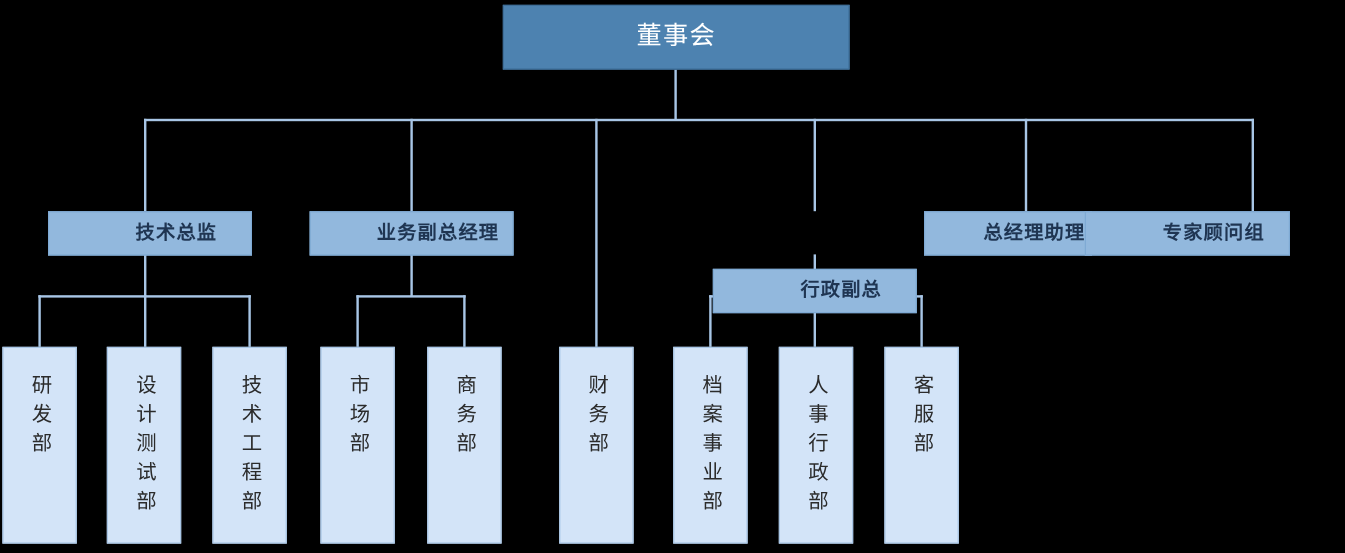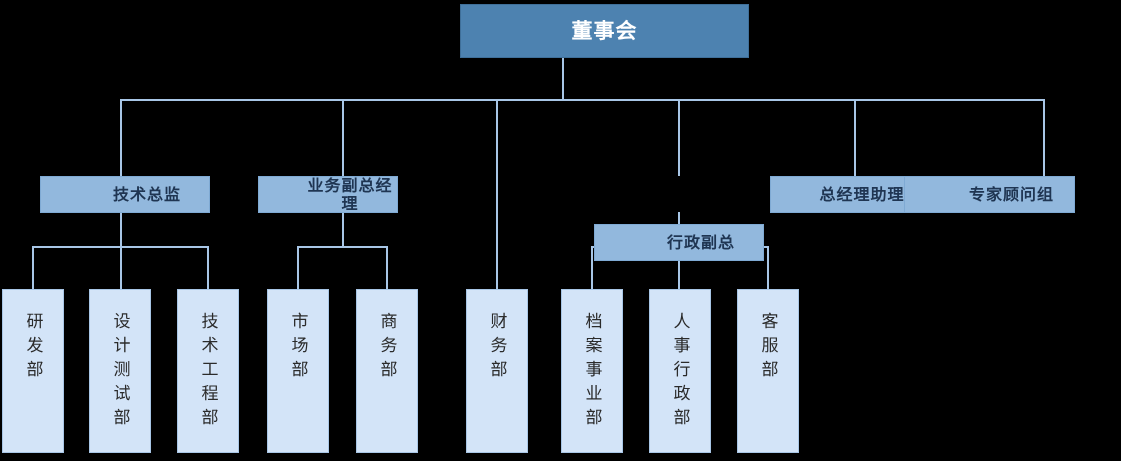--- a/index.html
+++ b/index.html
@@ -37,24 +37,23 @@
     text-align: center;
     border: 1px solid #a8c6e6;
     line-height: 1.12;
   }
 
   
   .node.lvl1 {
     background: #4d82b0;
     border-color: #3f6f99;
     color: #ffffff;
-    font-weight: bold;
+    font-weight: normal;
     font-size: 21px;
     letter-spacing: 1px;
-    margin-left: 41px;
   }
 
   
   .node.lvl2 {
     background: #92b8dd;
     border-color: #7faad4;
     color: #1f3552;
     font-weight: bold;
     font-size: 16px;
     letter-spacing: 1px;
@@ -113,21 +112,21 @@
   <div class="conn conn-v" style="left:678px; top:246px; height:43px;"></div>
   <div class="conn conn-v" style="left:767px; top:246px; height:43px;"></div>
 
   <div class="node lvl1" style="left:419px; top:4px; width:289px; height:54px;">
     <span>董事会</span>
   </div>
 
   <div class="node lvl2" style="left:40px; top:176px; width:170px; height:37px;">
     <span>技术总监</span>
   </div>
-  <div class="node lvl2" style="left:258px; top:176px; width:140px; height:37px;justify-content:center;">
+  <div class="node lvl2" style="left:258px; top:176px; width:170px; height:37px;justify-content:center;">
     <span>业务副总经理</span>
   </div>
   <div class="node lvl2" style="left:594px; top:176px; width:170px; height:37px;margin-top:48px;">
     <span>行政副总</span>
   </div>
   <div class="node lvl2" style="left:770px; top:176px; width:140px; height:37px;">
     <span>总经理助理</span>
   </div>
   <div class="node lvl2" style="left:904px; top:176px; width:171px; height:37px;">
     <span>专家顾问组</span>

